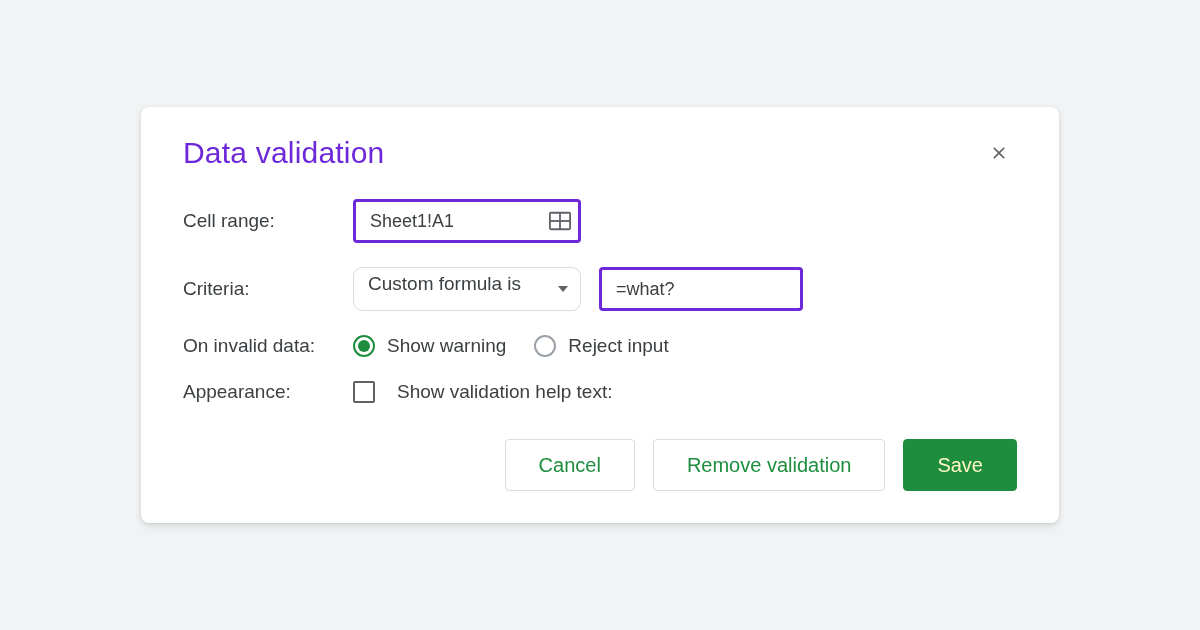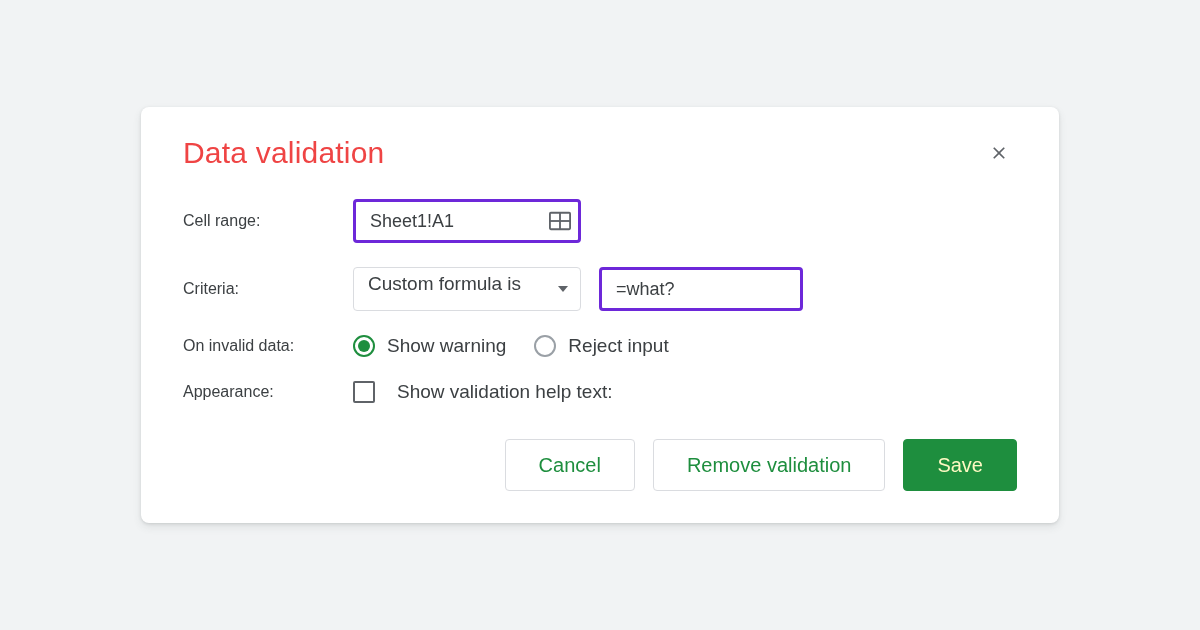--- a/index.html
+++ b/index.html
@@ -23,21 +23,21 @@
   }
   .header {
     display: flex;
     align-items: center;
     justify-content: space-between;
     margin-bottom: 28px;
   }
   .title {
     font-size: 30px;
     font-weight: 400;
-    color: #ef4444;
+    color: #6d28d9;
     letter-spacing: 0.2px;
   }
   .close-btn {
     width: 36px;
     height: 36px;
     border: none;
     background: none;
     color: #5f6368;
     cursor: pointer;
     display: flex;
@@ -47,21 +47,21 @@
   }
   .close-btn svg { width: 20px; height: 20px; }
 
   .row {
     display: grid;
     grid-template-columns: 170px 1fr;
     align-items: center;
     margin-bottom: 24px;
   }
   .label {
-    font-size: 16px;
+    font-size: 19px;
     color: #3c4043;
   }
   .controls {
     display: flex;
     align-items: center;
     gap: 18px;
   }
 
   .input-group {
     position: relative;
@@ -84,21 +84,21 @@
     right: 10px;
     width: 22px;
     height: 20px;
     color: #5f6368;
     cursor: pointer;
   }
 
   .select {
     height: 44px;
     border: 1px solid #dadce0;
-    border-radius: 4px;
+    border-radius: 9px;
     font-size: 19px;
     color: #3c4043;
     padding: 0 36px 11px 14px;
     background: #fff;
     display: inline-flex;
     align-items: center;
     position: relative;
     cursor: pointer;
     min-width: 228px;
   }

